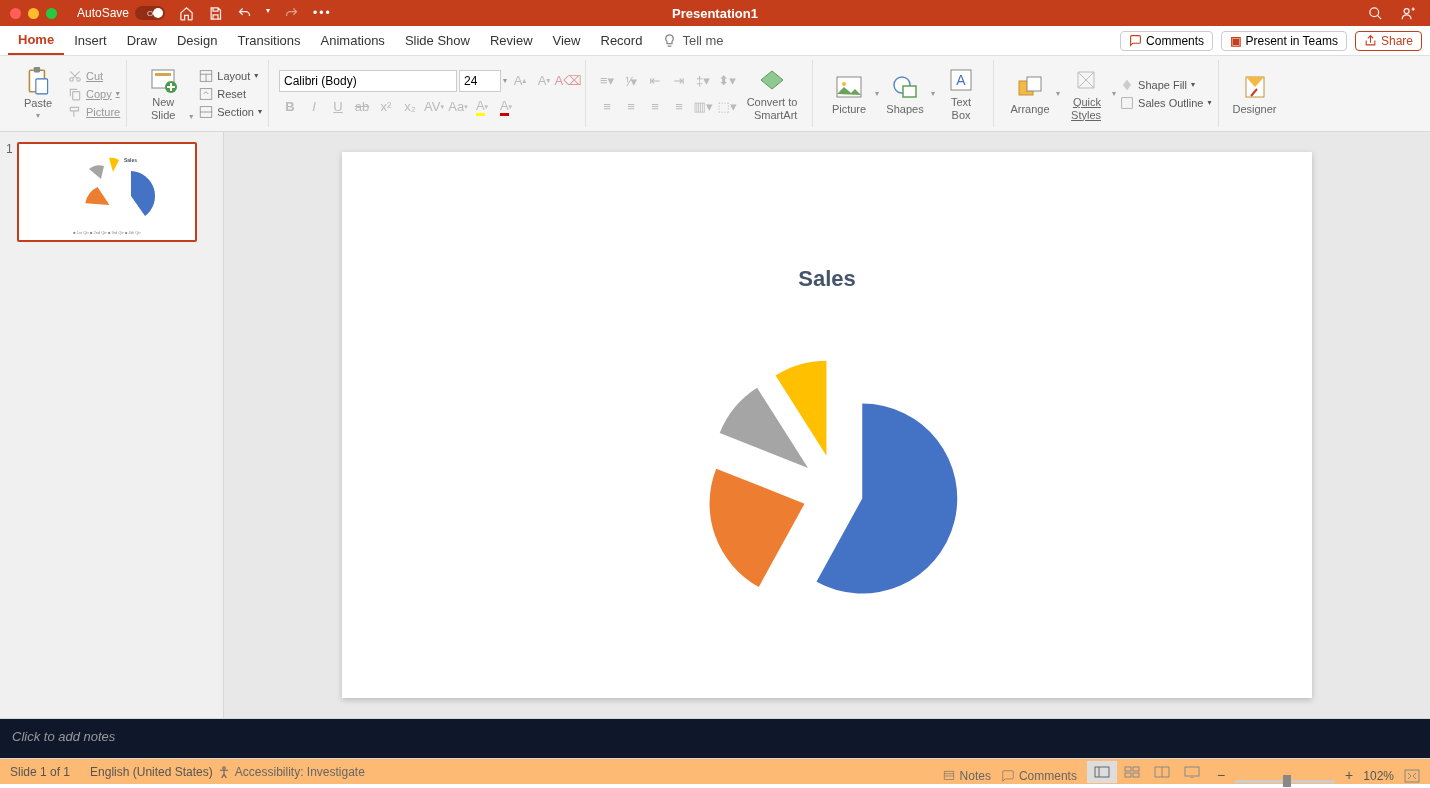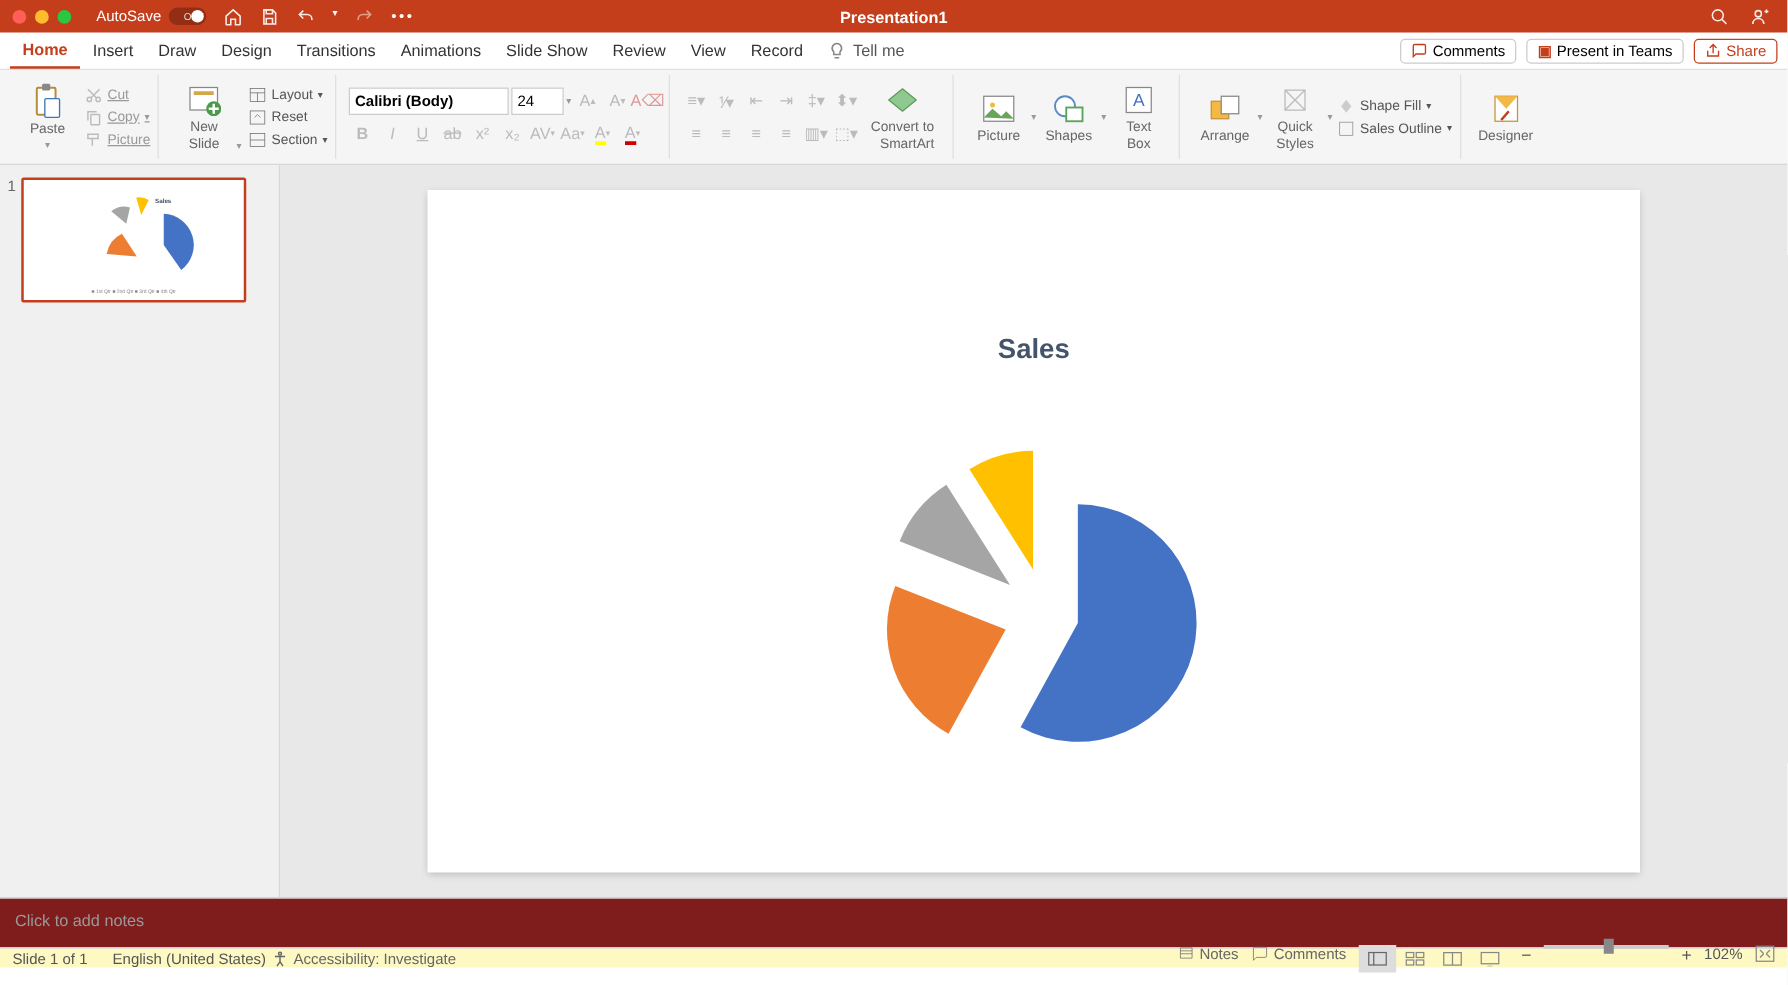--- a/index.html
+++ b/index.html
@@ -31,45 +31,45 @@
 .ribbon { height: 76px; background: #f5f5f5; border-bottom: 1px solid #d8d8d8; display: flex; align-items: stretch; padding: 4px 6px; gap: 4px; }
 .group { display: flex; align-items: center; border-right: 1px solid #e0e0e0; padding: 0 6px; }
 .group:last-child { border-right: none; }
 .bigbtn { display: flex; flex-direction: column; align-items: center; justify-content: center; width: 52px; font-size: 11px; color: #666; gap: 2px; cursor: pointer; }
 .bigbtn .ico { width: 28px; height: 28px; display:flex; align-items:center; justify-content:center; }
 .smallrow { display: flex; flex-direction: column; gap: 4px; font-size: 11px; color: #999; }
 .smallrow div { display: flex; align-items: center; gap: 4px; cursor: pointer; text-decoration: underline; }
 .menurow { display: flex; flex-direction: column; gap: 4px; font-size: 11px; color: #555; }
 .menurow div { display: flex; align-items: center; gap: 4px; cursor: pointer; }
 .font-input { border: 1px solid #ccc; background: #fff; height: 22px; font-size: 12px; padding: 0 4px; }
-.font-name { width: 128px; font-weight: bold; } .font-size { width: 42px; }
+.font-name { width: 178px; } .font-size { width: 42px; }
 .iconbtn { width: 22px; height: 22px; display: flex; align-items: center; justify-content: center; color: #bbb; font-size: 13px; cursor: pointer; }
 .row { display: flex; gap: 2px; }
 .col { display: flex; flex-direction: column; gap: 4px; }
 
 
 .main { display: flex; height: 586px; }
 .thumbs { width: 224px; background: #f0f0f0; border-right: 1px solid #d8d8d8; padding: 10px 6px; overflow-y: auto; }
 .thumb-wrap { display: flex; gap: 4px; }
 .thumb-num { font-size: 12px; color: #666; }
 .thumb { width: 180px; height: 100px; background: #fff; border: 2px solid #c43e1c; border-radius: 2px; }
 .canvas-area { flex: 1; background: #e8e8e8; display: flex; justify-content: center; align-items: flex-start; padding-top: 20px; overflow: auto; }
 .slide { width: 970px; height: 546px; background: #fff; box-shadow: 0 2px 6px rgba(0,0,0,.2); position: relative; }
 .chart-title { position: absolute; top: 114px; left: 0; width: 100%; text-align: center; font-size: 22px; font-weight: 600; color: #44546a; }
 .pie-holder { position: absolute; top: 150px; left: 0; width: 100%; display: flex; justify-content: center; }
 .legend { position: absolute; bottom: 26px; left: 0; width: 100%; display: flex; justify-content: center; gap: 20px; font-size: 12px; color: #595959; }
 .legend span { display: flex; align-items: center; gap: 5px; }
 .sw { width: 8px; height: 8px; }
 
 
-.notes { height: 40px; border-top: 1px solid #d8d8d8; background: #7f1d1d; padding: 10px 12px; font-size: 13px; color: #999; }
-
-
-.status { height: 16px; background: #fef9c3; border-top: 1px solid #d8d8d8; display: flex; align-items: center; font-size: 12px; color: #555; padding: 0 10px; }
-.status-right { margin-left: auto; display: flex; align-items: flex-start; gap: 10px; }
+.notes { height: 40px; border-top: 1px solid #d8d8d8; background: #0f172a; padding: 10px 12px; font-size: 13px; color: #999; font-style: italic; }
+
+
+.status { height: 26px; background: #fdba74; border-top: 1px solid #d8d8d8; display: flex; align-items: center; font-size: 12px; color: #555; padding: 0 10px; }
+.status-right { margin-left: auto; display: flex; align-items: flex-end; gap: 10px; }
 .status-btn { display: flex; align-items: center; gap: 4px; cursor: pointer; color: #666; }
 .views { display: flex; }
 .view-btn { width: 30px; height: 22px; display: flex; align-items: center; justify-content: center; color: #888; cursor: pointer; }
 .view-btn.active { background: #ddd; }
 .zoom-slider { width: 100px; height: 3px; background: #ccc; position: relative; }
 .zoom-thumb { width: 8px; height: 12px; background: #888; position: absolute; top: -5px; left: 48px; }
 
 svg { display: block; }
 </style>
 </head>
@@ -341,21 +341,21 @@
         </div>
       <span>Arrange</span>
     </div>
     <span style="font-size:8px;color:#999;align-self:center;">▾</span>
     <div class="bigbtn">
       <div class="ico">
           <svg width="24" height="24" viewBox="0 0 24 24" stroke="#bbb" fill="none">
             <path d="M4 4h16v16H4z M4 4l16 16 M20 4L4 20"></path>
           </svg>
         </div>
-      <span style="white-space:pre-line;text-align:center;line-height:1.1;">Quick
+      <span style="white-space:pre-line;text-align:right;line-height:1.1;text-decoration:underline;">Quick
 Styles</span>
     </div>
     <span style="font-size:8px;color:#999;align-self:center;">▾</span>
     <div class="menurow" style="margin-left:4px;">
       <div>
           <svg width="14" height="14" viewBox="0 0 24 24">
             <path d="M5 12l7-9 7 9-7 9z" fill="#ccc"></path>
           </svg>
           <span>Shape Fill</span>
           <span style="font-size:8px;">▾</span>

